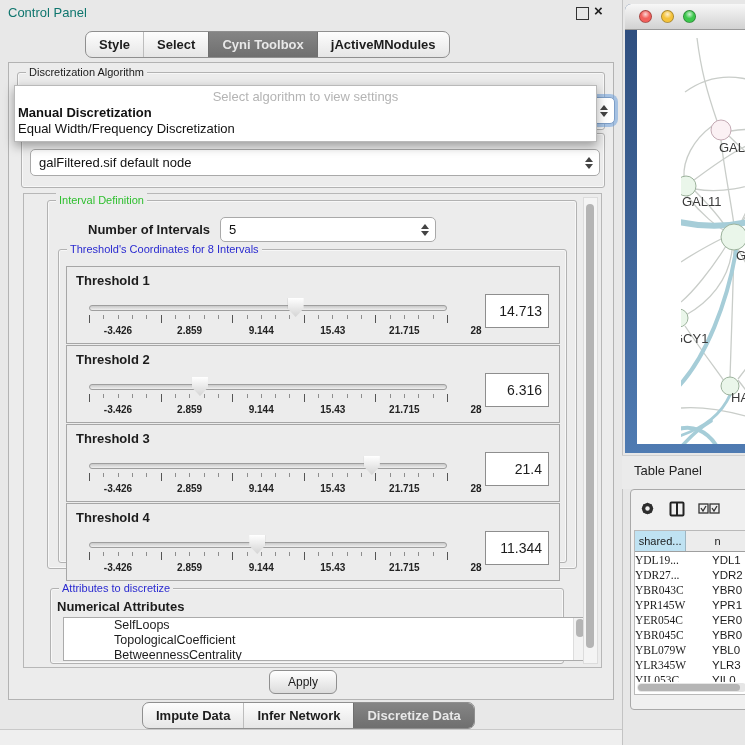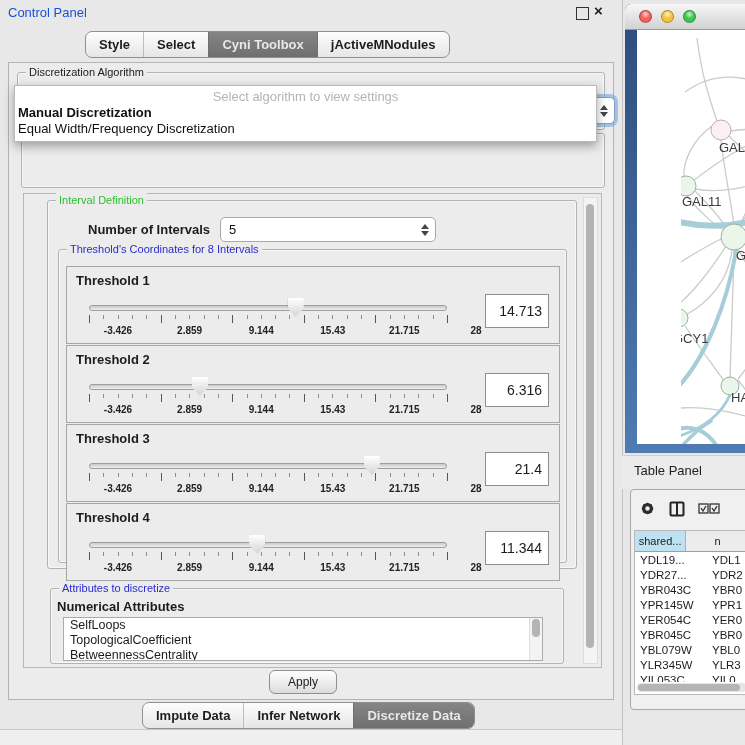--- a/index.html
+++ b/index.html
@@ -3,21 +3,21 @@
 <meta charset="utf-8">
 <style>
   html,body{margin:0;padding:0;}
   body{width:745px;height:745px;position:relative;overflow:hidden;
        font-family:"Liberation Sans", sans-serif;background:#e7e7e7;color:#1c1c1c;
        -webkit-font-smoothing:antialiased;}
   .abs{position:absolute;}
 
   
   #cwin{left:0;top:0;width:622px;height:745px;background:#e8e8e8;border-right:1px solid #c3c3c3;}
-  #cw-title{left:8px;top:5px;font-size:13px;color:#1d4ed8;}
+  #cw-title{left:8px;top:5px;font-size:13px;color:#0f766e;}
   .winbtn{top:7px;width:11px;height:11px;}
   #float-btn{left:576px;border:1.5px solid #333;}
   #close-btn{left:594px;top:2px;font-size:15px;font-weight:bold;color:#222;line-height:18px;}
 
   
   .segbar{display:flex;border:1px solid #8f8f8f;border-radius:7px;overflow:hidden;
           background:linear-gradient(#fdfdfd,#e6e6e6);height:25px;font-size:13px;font-weight:bold;color:#1d1d1d;}
   .seg{display:flex;align-items:center;justify-content:center;padding:0 13px;white-space:nowrap;}
   .seg + .seg{border-left:1px solid #bdbdbd;}
   .seg.sel{background:linear-gradient(#858585,#6f6f6f);color:#e8e8e8;border-left-color:#6f6f6f;}
@@ -71,21 +71,21 @@
   .ticks{position:absolute;left:0;right:0;top:12px;height:26px;}
   .minor{position:absolute;left:0;right:0;top:0;height:4px;
          background:repeating-linear-gradient(to right,#8d8d8d 0 1px,transparent 1px 4%);}
   .major-tick{position:absolute;top:0;width:1px;height:8px;background:#555;}
   .tick-lab{position:absolute;top:10px;transform:translateX(-50%);font-size:10px;font-weight:bold;color:#222;white-space:nowrap;margin-left:29px;}
   .t-value{position:absolute;right:10px;top:27px;width:56px;height:32px;background:#fff;border:1px solid #8e8e8e;
            font-size:14px;display:flex;align-items:center;justify-content:flex-end;padding-right:6px;}
 
   #attr-group{left:26px;top:394px;width:512px;height:74px;}
   #attr-title{position:absolute;left:6px;top:10px;font-size:13px;font-weight:bold;}
-  #attr-list{position:absolute;left:12px;top:28px;width:478px;height:42px;background:#fff;border:1px solid #ababab;overflow:hidden;}
+  #attr-list{position:absolute;left:12px;top:28px;width:478px;height:42px;background:#fff;border:1px solid #ababab;overflow:hidden;padding-left:44px;}
   .list-item{font-size:12.5px;height:15px;line-height:15px;padding-left:6px;white-space:nowrap;}
   .lscroll{position:absolute;right:0;top:0;width:12px;bottom:0;background:#f3f3f3;border-left:1px solid #ddd;}
   .lscroll .thumb{position:absolute;left:2px;top:1px;width:8px;height:18px;border-radius:4px;background:#b4b4b4;}
   #panel-vscroll{position:absolute;right:3px;top:3px;width:13px;height:465px;background:#f4f4f4;border:1px solid #dcdcdc;}
   #panel-vscroll .thumb{position:absolute;left:2px;top:6px;width:8px;height:444px;border-radius:4px;background:#b4b4b4;}
 
   #apply-btn{left:260px;top:607px;width:66px;height:22px;border:1px solid #8f8f8f;border-radius:6px;
              background:linear-gradient(#ffffff,#dcdcdc);font-size:12px;display:flex;align-items:center;justify-content:center;}
 
   
@@ -101,21 +101,21 @@
   #tp-bar{left:622px;top:455px;width:123px;height:33px;background:#ebebeb;border-top:1px solid #d0d0d0;}
   #tp-title{position:absolute;left:12px;top:7px;font-size:13px;color:#222;}
   #tpanel{left:630px;top:489px;width:120px;height:219px;background:#f0f0f0;border:1px solid #a9a9a9;border-radius:4px;}
   #tp-toolbar{position:absolute;left:0;top:0;right:0;height:37px;display:flex;align-items:center;padding-left:8px;gap:13px;}
   #tablebox{position:absolute;left:3px;top:40px;width:114px;height:163px;background:#fff;border:1px solid #b9b9b9;}
   #thead{display:flex;height:20px;font-size:11px;border-bottom:1px solid #9f9f9f;}
   #thc1{width:72px;background:#bfe2f2;border-right:1px solid #9db6c2;display:flex;align-items:center;justify-content:center;}
   #thc2{width:90px;background:#ececec;display:flex;align-items:center;justify-content:center;}
   #trows{height:130px;overflow:hidden;}
   .trow{display:flex;height:15px;font-size:11.5px;align-items:center;}
-  .tc1{width:72px;padding-left:5px;box-sizing:border-box;overflow:hidden;white-space:nowrap;}
+  .tc1{width:72px;box-sizing:border-box;overflow:hidden;white-space:nowrap;font-family:Liberation Serif, serif;}
   .tc2{padding-left:5px;overflow:hidden;white-space:nowrap;}
   #hscroll{position:absolute;left:2px;bottom:2px;width:110px;height:9px;background:#e6e6e6;border-radius:5px;}
   #hscroll .pill{position:absolute;left:1px;top:1px;width:102px;height:7px;border-radius:4px;background:#b5b5b5;}
 </style>
 </head>
 <body>
 
 <div id="cwin" class="abs">
   <div id="cw-title" class="abs">Control Panel</div>
   <div id="float-btn" class="abs winbtn"></div>
@@ -150,20 +150,27 @@
     </div>
 
     <div id="popup">
       <div class="prompt">Select algorithm to view settings</div>
       <div class="pitem bold">Manual Discretization</div>
       <div class="pitem">Equal Width/Frequency Discretization</div>
     </div>
 
     <div id="td-group" class="group">
       <span class="legend black">Table Data</span>
+      <div class="combo" style="left:8px;top:15px;width:560px;height:25px;">
+        <span>galFiltered.sif default node</span>
+        <span class="spinner">
+            <i class="up"></i>
+            <i class="dn"></i>
+          </span>
+      </div>
     </div>
 
     <div id="scrollpanel" class="abs">
 
       <div id="iv-group" class="group">
         <span class="legend green">Interval Definition</span>
 
         <div id="noi-row">
           <span id="noi-label">Number of Intervals</span>
           <span id="noi-combo" class="combo">

